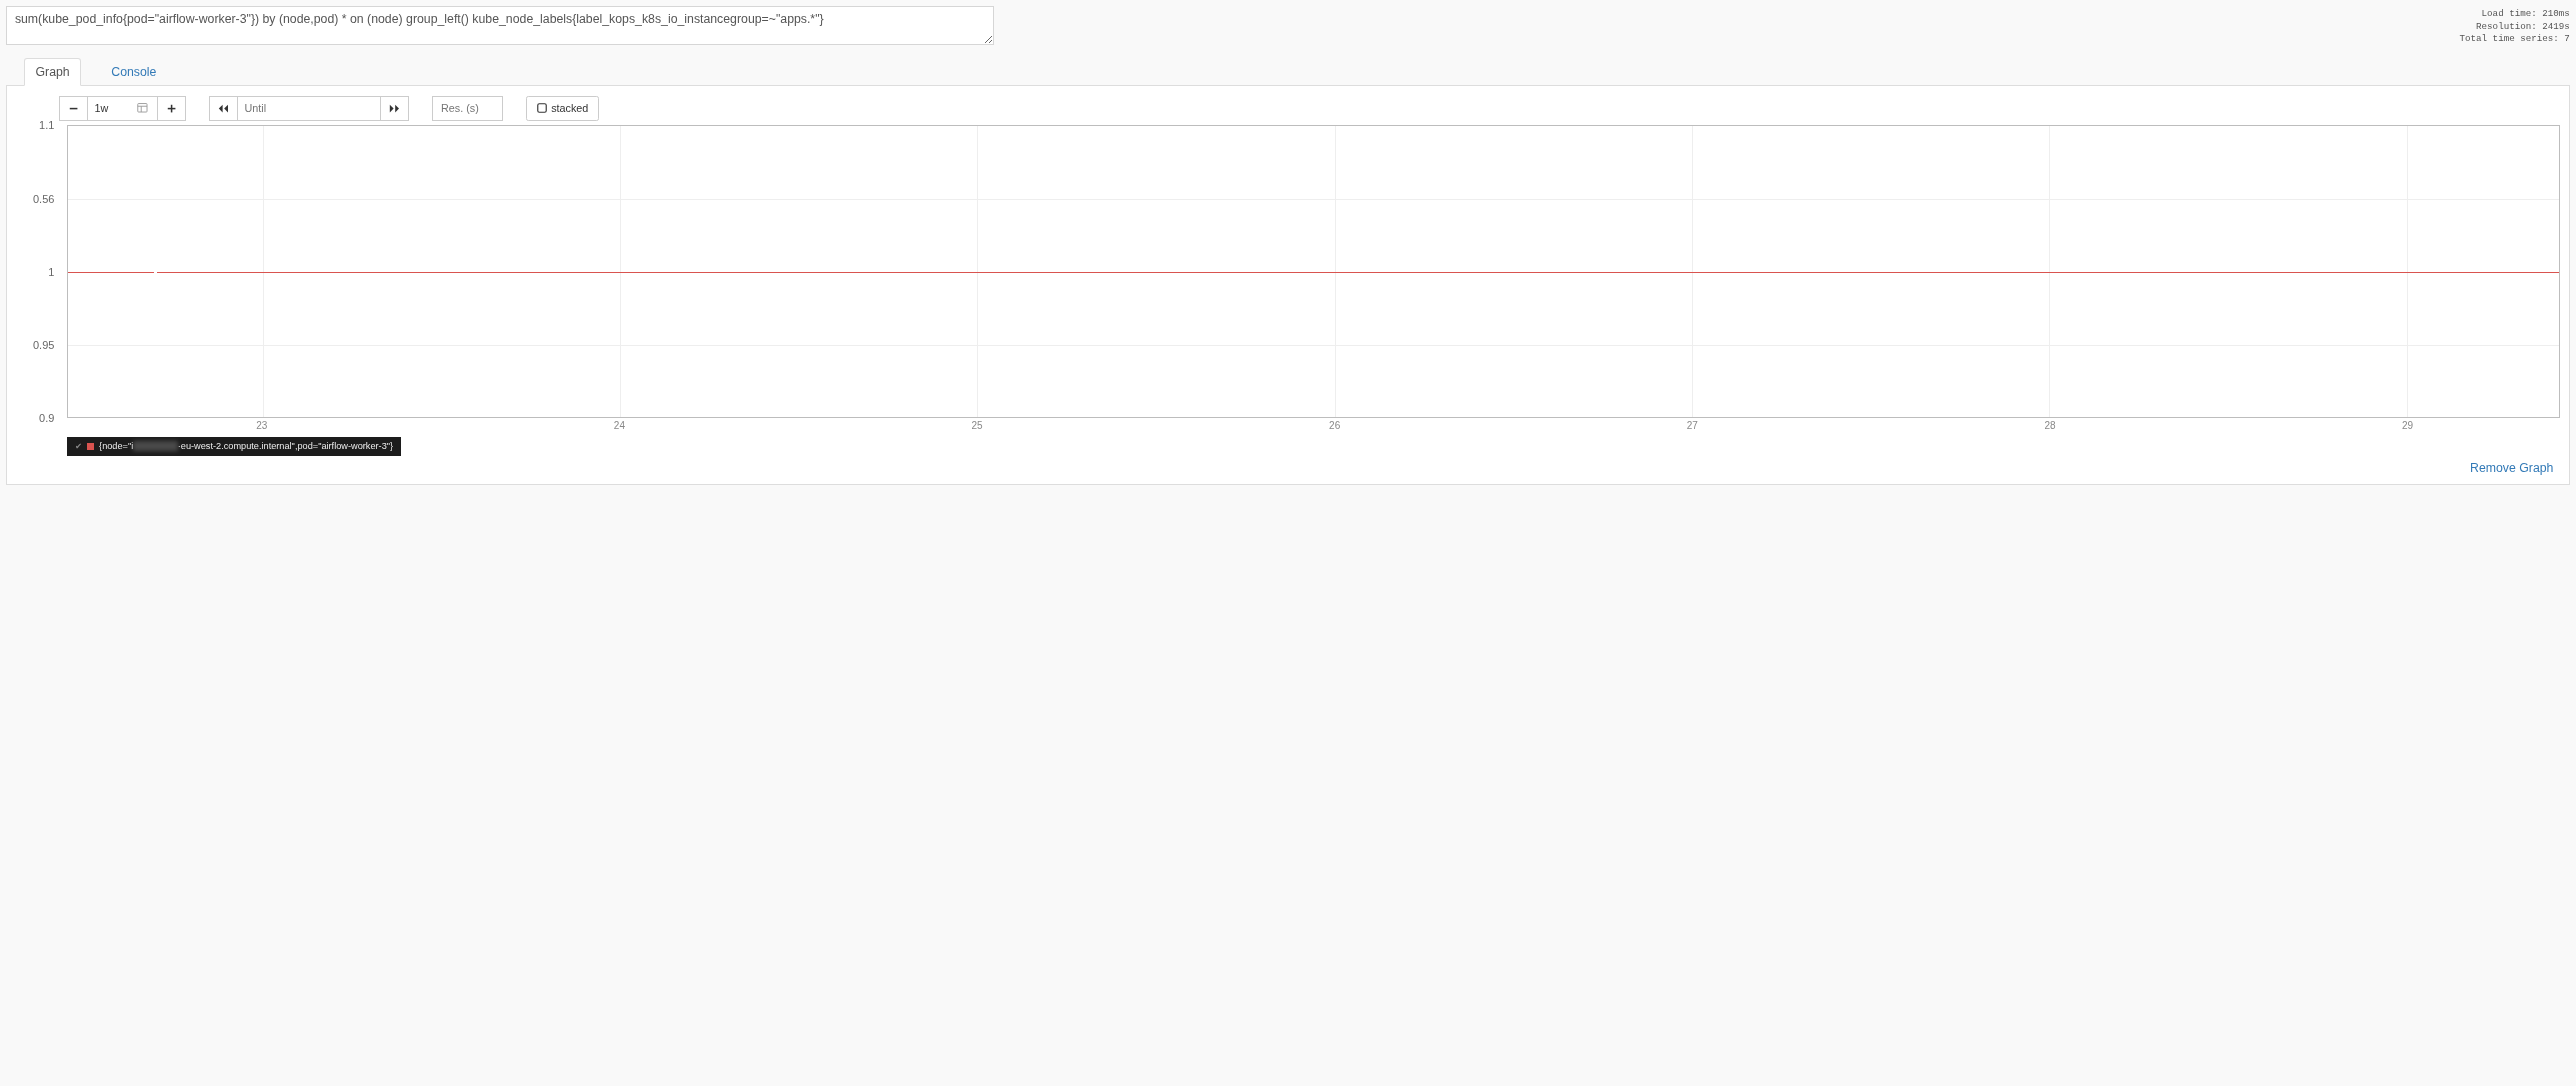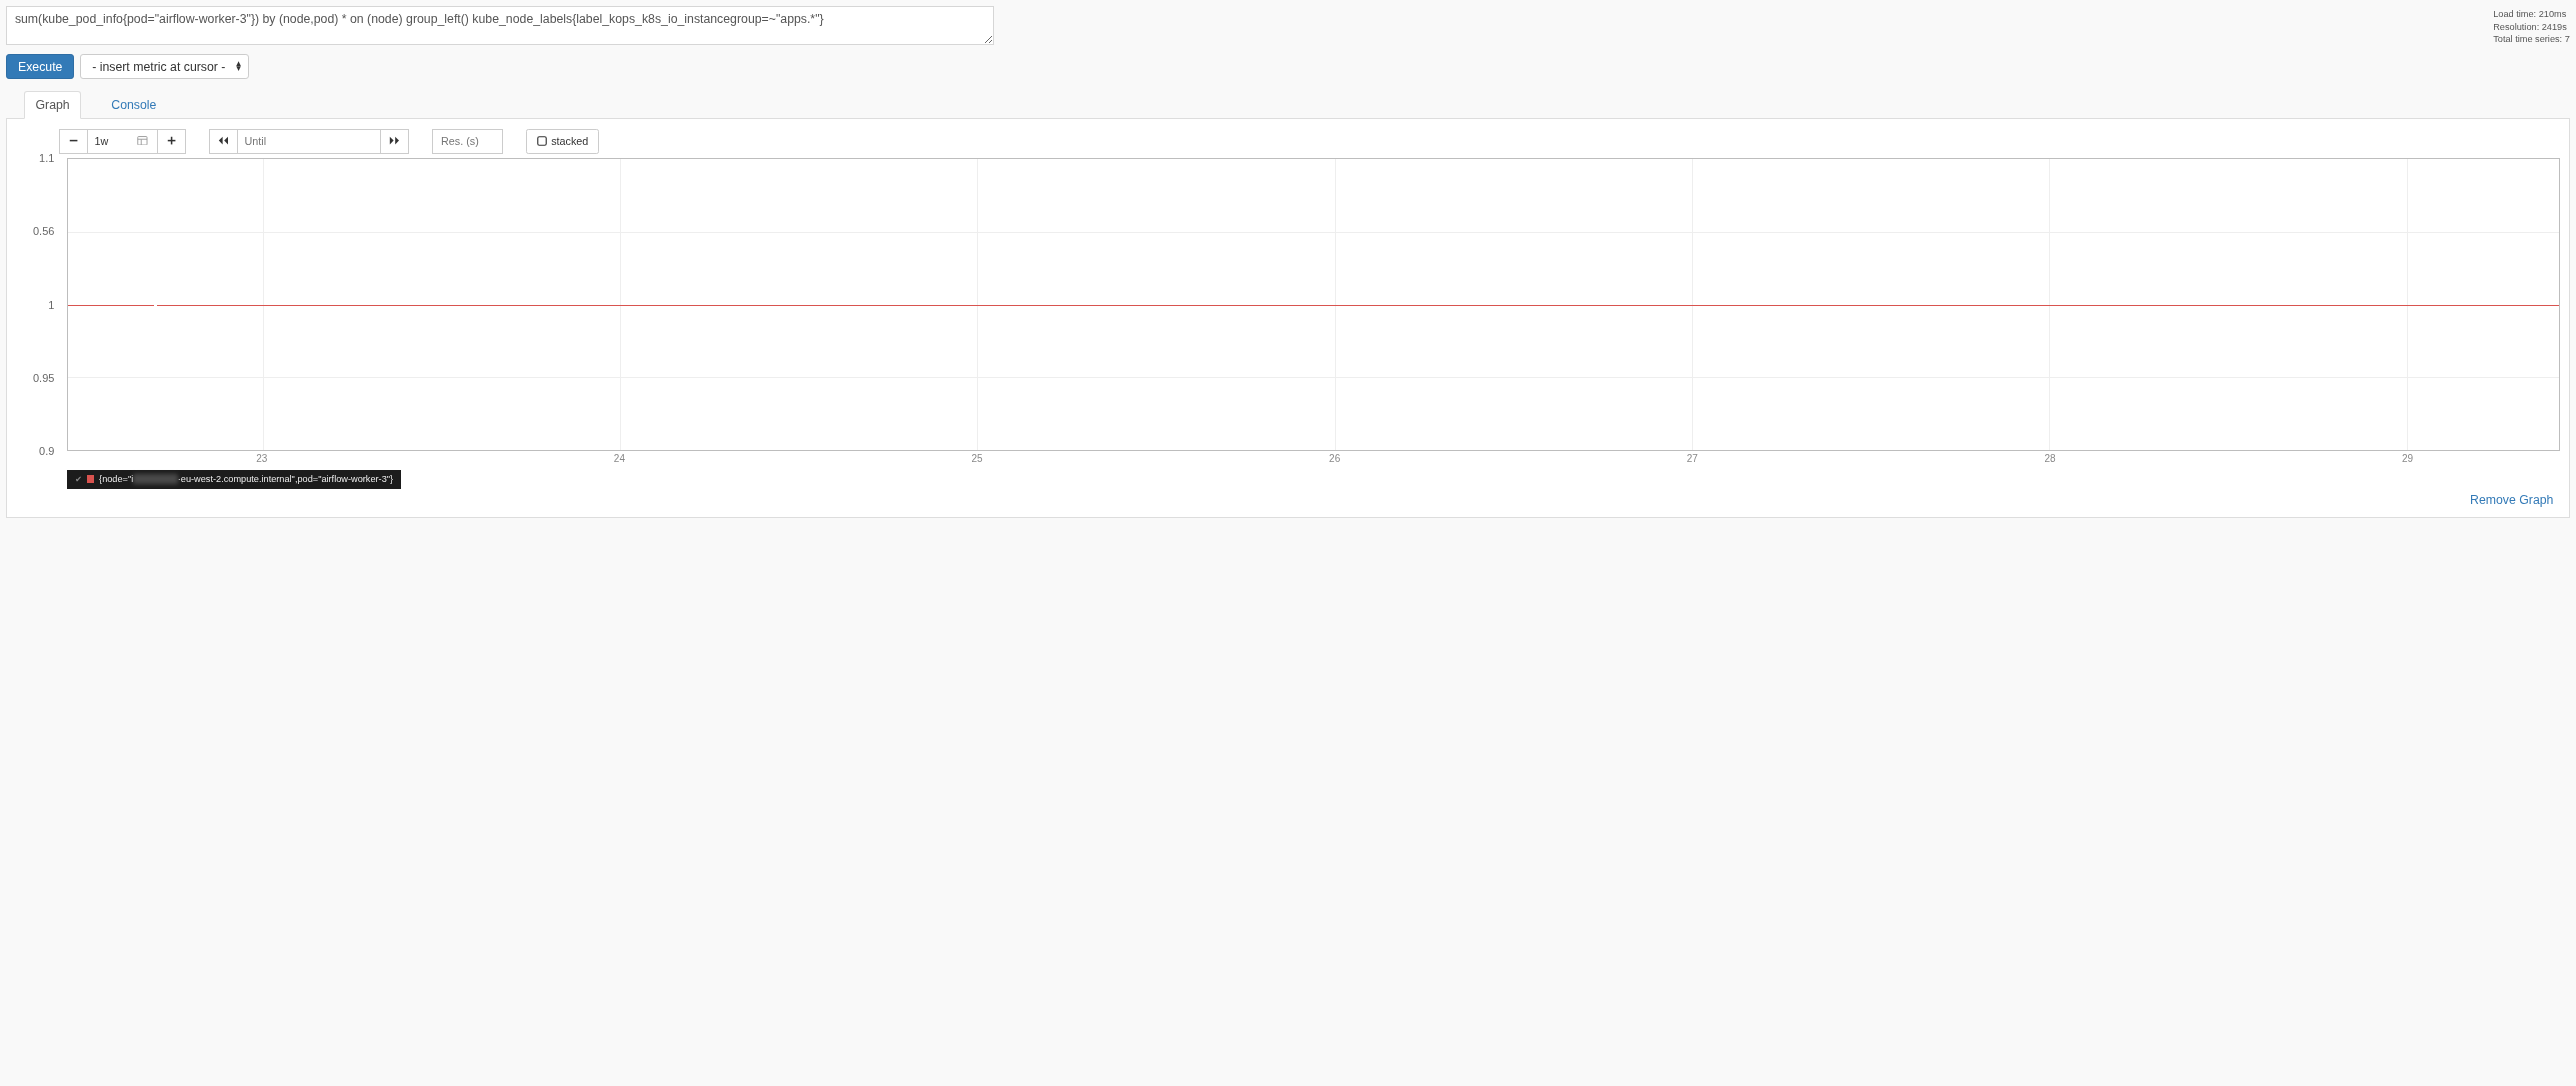--- a/index.html
+++ b/index.html
@@ -20,25 +20,26 @@
     padding: 4.6px 7.7px;
     font-size: 12.3px;
     color: #555;
     resize: both;
     overflow: auto;
     font-family: inherit;
   }
   .meta {
     margin-left: auto;
     padding-top: 1.5px;
-    text-align: left;
+    text-align: right;
     font-size: 9.2px;
     color: #555;
     line-height: 1.4;
     white-space: nowrap;
+    font-family: Liberation Mono, monospace;
   }
   .button-row { margin-top: 7.7px; display: flex; gap: 6.2px; }
   .btn {
     display: inline-flex;
     align-items: center;
     justify-content: center;
     border: 0.8px solid #ccc;
     background: #fff;
     color: #333;
     padding: 4.6px 10.8px;
@@ -226,30 +227,20 @@
 
   <div class="query-row">
     <textarea class="query-input" style="">sum(kube_pod_info{pod="airflow-worker-3"}) by (node,pod) * on (node) group_left() kube_node_labels{label_kops_k8s_io_instancegroup=~"apps.*"}</textarea>
     <div class="meta">
       <div>Load time: 210ms</div>
       <div>Resolution: 2419s</div>
       <div>Total time series: 7</div>
     </div>
   </div>
 
-  <div class="button-row">
-    <button class="btn btn-primary">Execute</button>
-    <button class="btn btn-select">
-      <span>- insert metric at cursor -</span>
-      <span class="caret-pair">
-        <span>▴</span>
-          <span>▾</span>
-      </span>
-    </button>
-  </div>
 
   <div class="tabs">
     <span class="tab active">Graph</span>
     <span class="tab">Console</span>
   </div>
 
   <div class="panel">
 
     <div class="controls">
       <div class="input-group">

